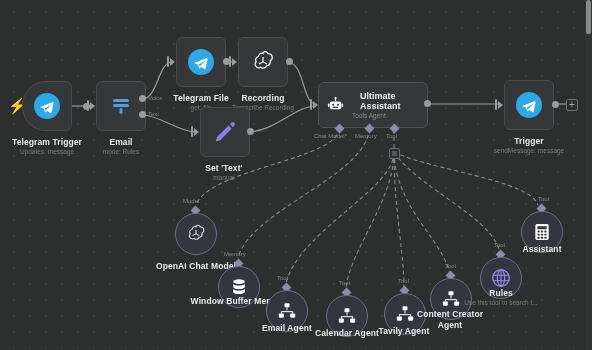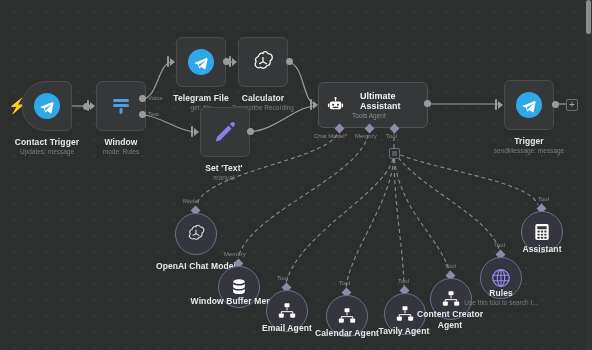--- a/index.html
+++ b/index.html
@@ -158,37 +158,37 @@
 
   <div class="bolt" style="left:8px; top:98px;">⚡</div>
   <div class="node sq trigger" style="left:22px; top:81px;">
     <span class="tg">
       <svg width="16" height="16" viewBox="0 0 24 24">
           <path fill="#fff" d="M21.5 4.3 2.9 11.5c-1 .4-1 1.1-.2 1.3l4.6 1.4 1.8 5.4c.2.6.4.7 1 .4l2.6-1.9 4.5 3.3c.8.5 1.4.2 1.6-.8l3-14c.3-1.2-.5-1.8-1.3-1.3zM8.7 14.4l9.3-5.8c.4-.3.8-.1.5.2L11 16.2l-.3 3z"></path>
         </svg>
     </span>
     <span class="dot" style="left:60px; top:21px;"></span>
   </div>
-  <div class="nlabel" style="left:47px; top:137px;">Contact Trigger</div>
+  <div class="nlabel" style="left:47px; top:137px;">Telegram Trigger</div>
   <div class="nsub" style="left:47px; top:148px;">Updates: message</div>
 
   <span class="inbar" style="left:87px; top:100px;"></span>
   <span class="inarrow" style="left:90px; top:102px;"></span>
   <div class="node sq" style="left:96px; top:81px;">
     <svg width="24" height="24" viewBox="0 0 24 24">
       <rect x="4" y="5" width="16" height="3" rx="1.5" fill="#4f9fe0"></rect>
       <rect x="4" y="10" width="16" height="3" rx="1.5" fill="#4f9fe0"></rect>
       <rect x="10.5" y="14" width="3" height="6" rx="1.4" fill="#4f9fe0"></rect>
     </svg>
   </div>
   <span class="dot" style="left:139px; top:95px;"></span>
   <span class="plabel" style="left:148px; top:95px;">Voice</span>
   <span class="dot" style="left:139px; top:111px;"></span>
   <span class="plabel" style="left:148px; top:111px;">Text</span>
-  <div class="nlabel" style="left:121px; top:137px;">Window</div>
+  <div class="nlabel" style="left:121px; top:137px;">Email</div>
   <div class="nsub" style="left:121px; top:148px;">mode: Rules</div>
 
   <span class="inbar" style="left:167px; top:56px;"></span>
   <span class="inarrow" style="left:170px; top:58px;"></span>
   <div class="node sq" style="left:176px; top:37px;">
     <span class="tg">
       <svg width="16" height="16" viewBox="0 0 24 24">
           <path fill="#fff" d="M21.5 4.3 2.9 11.5c-1 .4-1 1.1-.2 1.3l4.6 1.4 1.8 5.4c.2.6.4.7 1 .4l2.6-1.9 4.5 3.3c.8.5 1.4.2 1.6-.8l3-14c.3-1.2-.5-1.8-1.3-1.3zM8.7 14.4l9.3-5.8c.4-.3.8-.1.5.2L11 16.2l-.3 3z"></path>
         </svg>
     </span>
@@ -199,21 +199,21 @@
 
   <span class="inbar" style="left:229px; top:56px;"></span>
   <span class="inarrow" style="left:232px; top:58px;"></span>
   <div class="node sq" style="left:238px; top:37px;">
     <svg width="26" height="26" viewBox="0 0 24 24">
       <path fill="none" stroke="#fff" stroke-width="1.1" d="M12 3.2c1.6-1 3.6-.6 4.6.9l.2.3c1.8-.2 3.4 1 3.7 2.8.3 1.6-.6 3.1-2 3.8.5 1.7-.3 3.5-1.9 4.2-.4.2-.8.3-1.2.3-.6 1.6-2.3 2.5-4 2.1-.6-.1-1.1-.4-1.5-.8-1.5 1-3.5.6-4.5-.9-.9-1.3-.7-3 .3-4.1-.9-1.6-.4-3.6 1.1-4.5.3-.2.7-.3 1-.4.1-1.8 1.6-3.1 3.4-3 .3 0 .6.1.8.2z"></path>
       <path fill="none" stroke="#fff" stroke-width="1.1" d="M12 7.4v4.3l3.7 2.1M12 11.7l-3.7 2.1"></path>
     </svg>
   </div>
   <span class="dot" style="left:286px; top:58px;"></span>
-  <div class="nlabel" style="left:263px; top:93px;">Calculator</div>
+  <div class="nlabel" style="left:263px; top:93px;">Recording</div>
   <div class="nsub" style="left:263px; top:104px;">Transcribe Recording</div>
 
   <span class="inbar" style="left:191px; top:126px;"></span>
   <span class="inarrow" style="left:194px; top:128px;"></span>
   <div class="node sq" style="left:200px; top:107px;">
     <svg width="26" height="26" viewBox="0 0 24 24">
       <path fill="#8a7ff0" d="M17.8 3.4c.8-.8 2-.8 2.8 0s.8 2 0 2.8l-1.3 1.3-2.8-2.8 1.3-1.3z"></path>
       <path fill="#8a7ff0" d="M15.3 5.9 4.6 16.6l-1 4.1 4.1-1L18.1 8.7l-2.8-2.8z"></path>
     </svg>
   </div>

